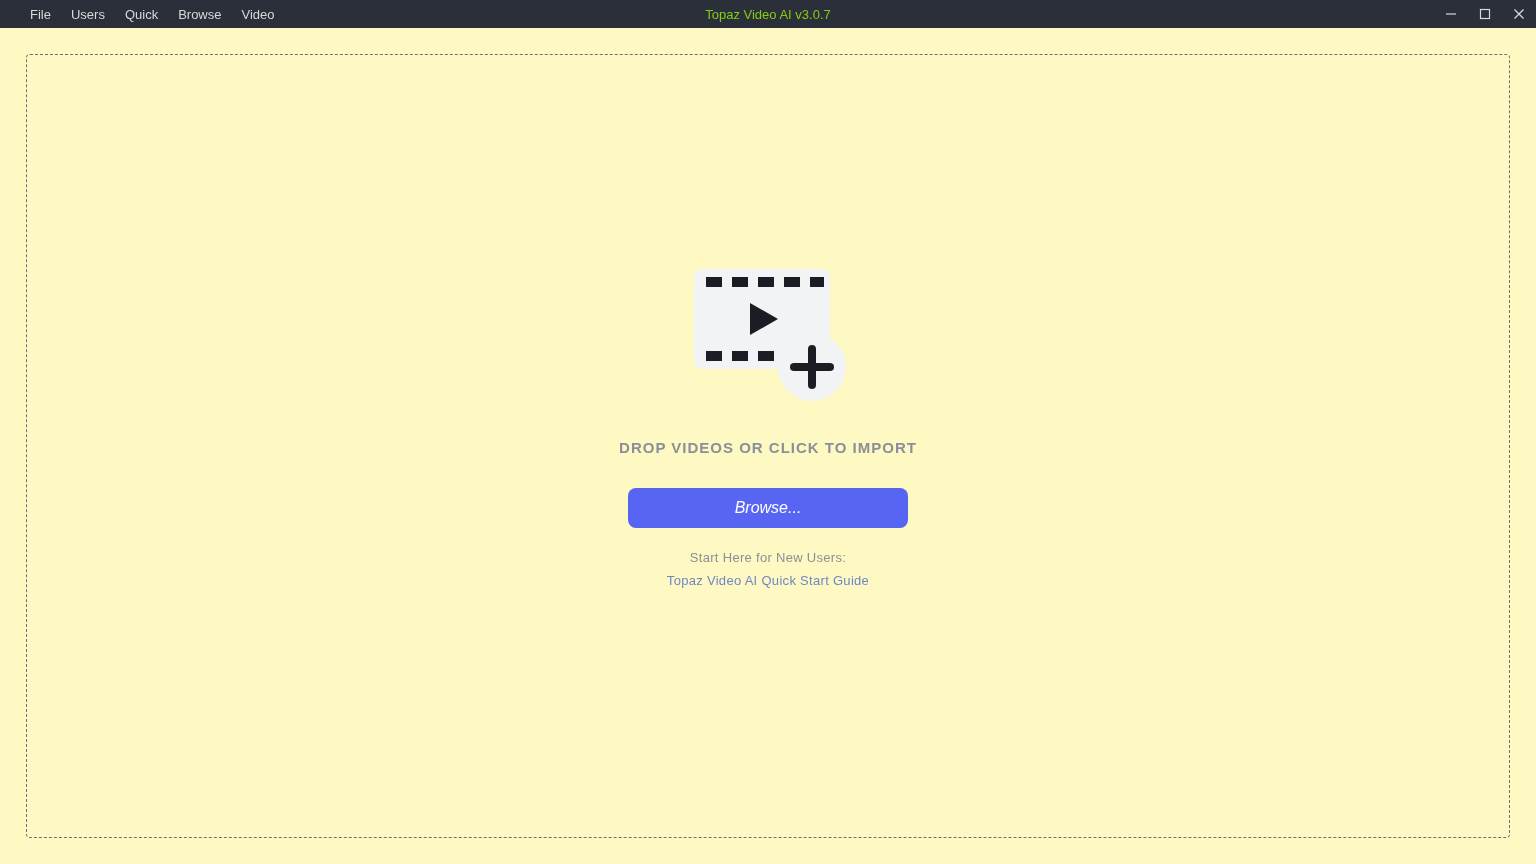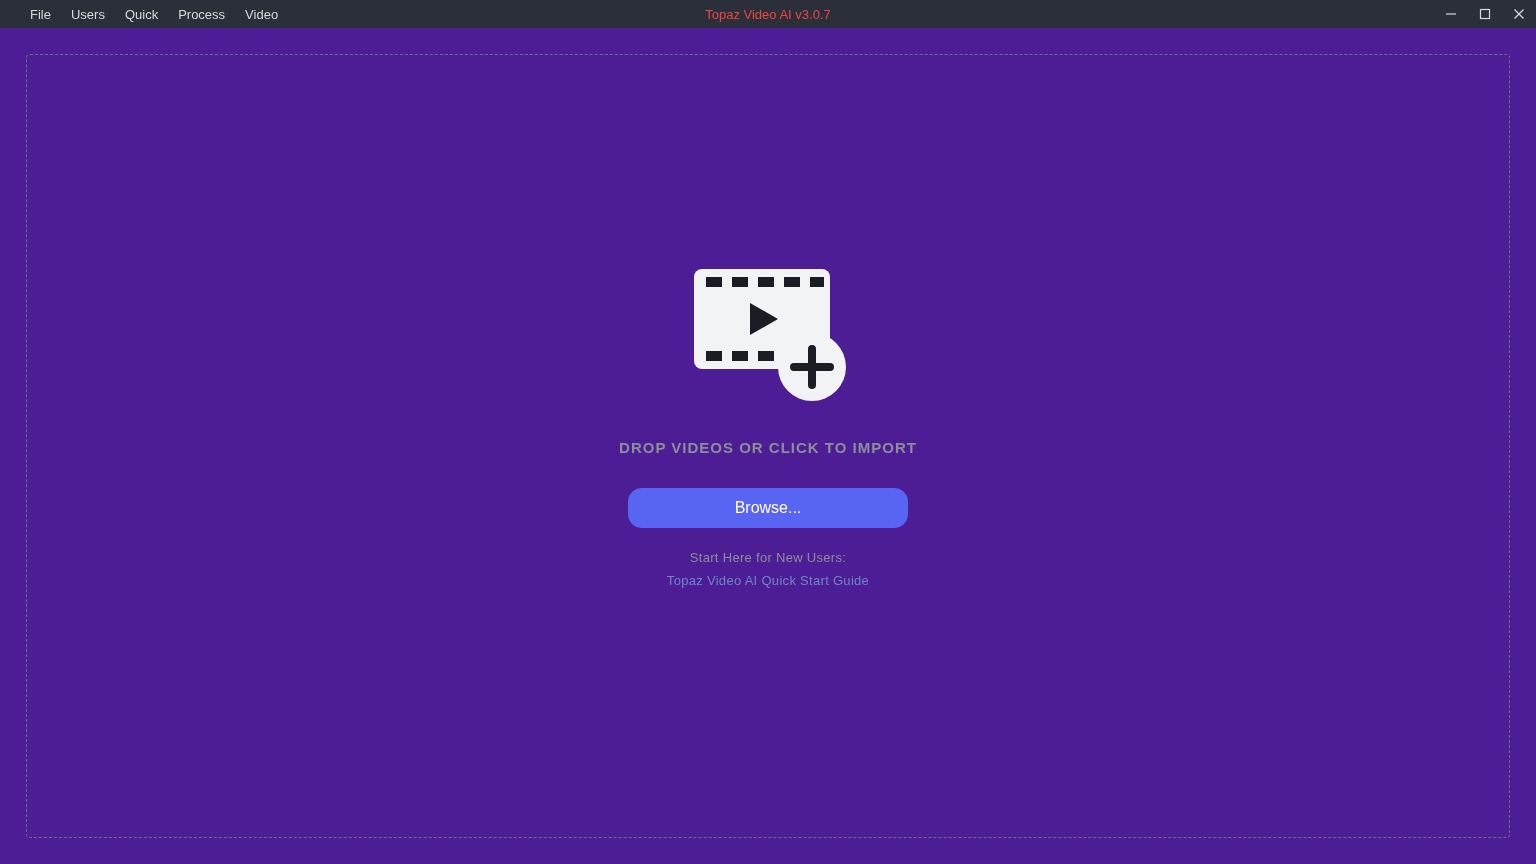--- a/index.html
+++ b/index.html
@@ -16,21 +16,21 @@
     font-size: 13px;
     color: #d8d8d8;
   }
   .menu-items { display: flex; align-items: center; padding-left: 20px; }
   .menu-item { padding: 4px 10px; cursor: default; }
 
   .title-center {
     position: absolute;
     left: 50%;
     transform: translateX(-50%);
-    color: #ef4444;
+    color: #84cc16;
     font-size: 13px;
     pointer-events: none;
   }
 
   .window-controls {
     position: absolute;
     right: 0;
     top: 0;
     height: 28px;
     display: flex;
@@ -44,21 +44,21 @@
     justify-content: center;
     color: #d8d8d8;
     cursor: default;
   }
   .win-btn svg { width: 12px; height: 12px; }
 
   
   .workspace {
     position: absolute;
     top: 28px; left: 0; right: 0; bottom: 0;
-    background: #4c1d95;
+    background: #fef9c3;
     padding: 26px;
   }
   .drop-zone {
     width: 100%;
     height: 100%;
     border: 1.5px dashed #6a6f7a;
     border-radius: 4px;
     display: flex;
     align-items: center;
     justify-content: center;
@@ -80,40 +80,41 @@
     letter-spacing: 1px;
     font-size: 15px;
     text-transform: uppercase;
   }
 
   .browse-btn {
     margin-top: 32px;
     width: 280px;
     height: 40px;
     border: none;
-    border-radius: 14px;
+    border-radius: 8px;
     background: #5865f2;
     color: #ffffff;
     font-size: 16px;
     cursor: pointer;
+    font-style: italic;
   }
 
   .hints { margin-top: 22px; text-align: center; font-size: 13px; letter-spacing: 0.3px; }
   .hint-label { color: #8a8f99; }
   .hint-link  { color: #6f87c4; margin-top: 8px; display: block; text-decoration: none; cursor: pointer; }
 </style>
 </head>
 <body>
 
 <div class="titlebar">
   <div class="menu-items">
     <div class="menu-item">File</div>
     <div class="menu-item">Users</div>
     <div class="menu-item">Quick</div>
-    <div class="menu-item">Process</div>
+    <div class="menu-item">Browse</div>
     <div class="menu-item">Video</div>
   </div>
   <div class="title-center">Topaz Video AI  v3.0.7</div>
   <div class="window-controls">
     <div class="win-btn">
       <svg viewBox="0 0 12 12">
           <line x1="1" y1="6" x2="11" y2="6" stroke="currentColor" stroke-width="1.2"></line>
         </svg>
     </div>
     <div class="win-btn">

